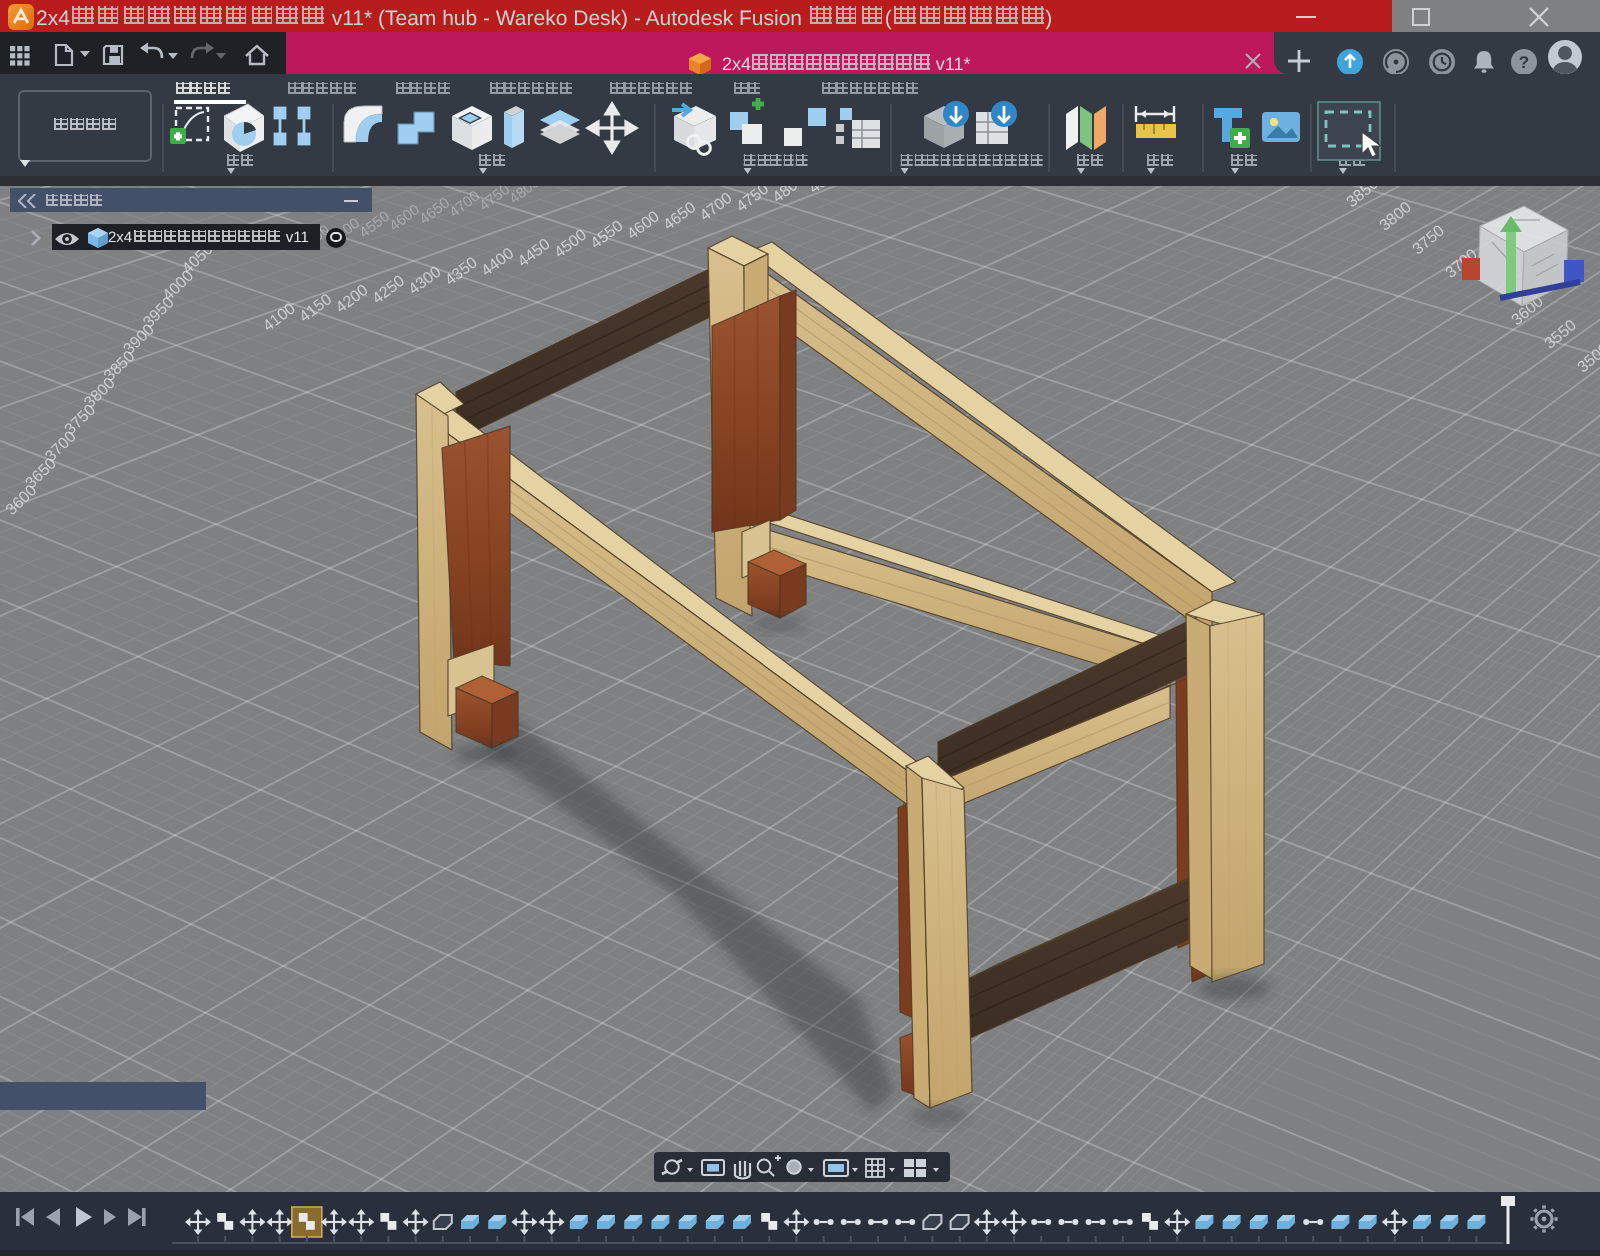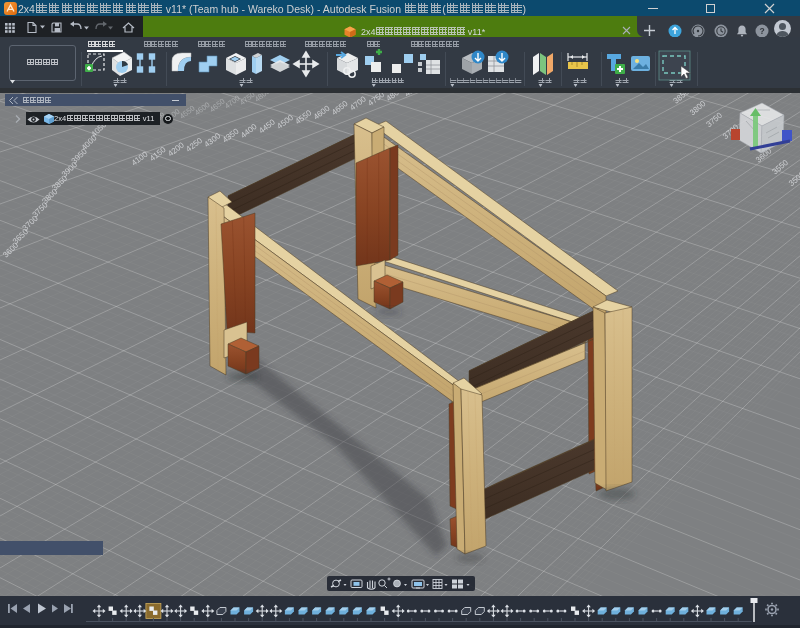--- a/index.html
+++ b/index.html
@@ -2,34 +2,34 @@
 <html><head><meta charset="utf-8"><style>
 
 *{margin:0;padding:0;box-sizing:border-box}
 body{width:800px;height:628px;position:relative;overflow:hidden;font-family:"Liberation Sans",sans-serif;background:#7e8082}
 .k{display:inline-block;width:0.86em;height:0.86em;margin:0 0.07em;vertical-align:-0.05em;opacity:0.8;}
 .k{background-image:repeating-linear-gradient(0deg,currentColor 0 0.9px,transparent 0.9px 2.4px),repeating-linear-gradient(90deg,currentColor 0 0.9px,transparent 0.9px 3.2px)}
 .big .k{width:1.02em;height:0.95em;margin:0 0.1em}
 svg{display:block}
 
 </style></head><body>
-<div style="position:absolute;left:0;top:0;width:800px;height:16px;background:#0c4a6e">
+<div style="position:absolute;left:0;top:0;width:696px;height:16px;background:#b91c1c">
 <div style="position:absolute;left:4px;top:2px;width:13px;height:13px;border-radius:3px;background:linear-gradient(135deg,#f59a37,#dd6a10)">
       <svg width="13" height="13">
         <path d="M3 9.5 L6.5 3 L10 9.5 M4.3 7.4 L8.7 7.4" stroke="#ffe9d2" stroke-width="1.4" fill="none"></path>
       </svg>
     </div>
 <div class="big" style="position:absolute;left:18px;top:2.5px;font-size:10.5px;color:#cfd0d1;white-space:nowrap">2x4<i class="k"></i><i class="k"></i><i class="k"></i><i class="k"></i><i class="k"></i><i class="k"></i><i class="k"></i><i class="k"></i><i class="k"></i><i class="k"></i> v11* (Team hub - Wareko Desk) - Autodesk Fusion <i class="k"></i><i class="k"></i><i class="k"></i>(<i class="k"></i><i class="k"></i><i class="k"></i><i class="k"></i><i class="k"></i><i class="k"></i>)</div>
 <div style="position:absolute;left:648px;top:8px;width:10px;height:1.2px;background:#d0d0d0"></div>
 <div style="position:absolute;left:706px;top:3.5px;width:9px;height:9px;border:1px solid #d0d0d0"></div>
 <svg style="position:absolute;left:764px;top:3px" width="11" height="11">
       <path d="M1 1 L10 10 M10 1 L1 10" stroke="#d0d0d0" stroke-width="1.2"></path>
     </svg>
 </div>
-<div style="position:absolute;left:0;top:16px;width:800px;height:21px;background:#4d7c0f">
+<div style="position:absolute;left:0;top:16px;width:800px;height:21px;background:#be185d">
 <div style="position:absolute;left:0;top:0;width:143px;height:21px;background:#1e2125"></div>
 <div style="position:absolute;left:637px;top:0;width:163px;height:21px;background:#343a43;border-bottom-left-radius:7px"></div>
 <svg style="position:absolute;left:0;top:2" width="140" height="19">
 <g fill="#b6bcc6">
 <rect x="5" y="5" width="2.6" height="2.6"></rect>
         <rect x="8.6" y="5" width="2.6" height="2.6"></rect>
         <rect x="12.2" y="5" width="2.6" height="2.6"></rect>
 <rect x="5" y="8.6" width="2.6" height="2.6"></rect>
         <rect x="8.6" y="8.6" width="2.6" height="2.6"></rect>
         <rect x="12.2" y="8.6" width="2.6" height="2.6"></rect>

